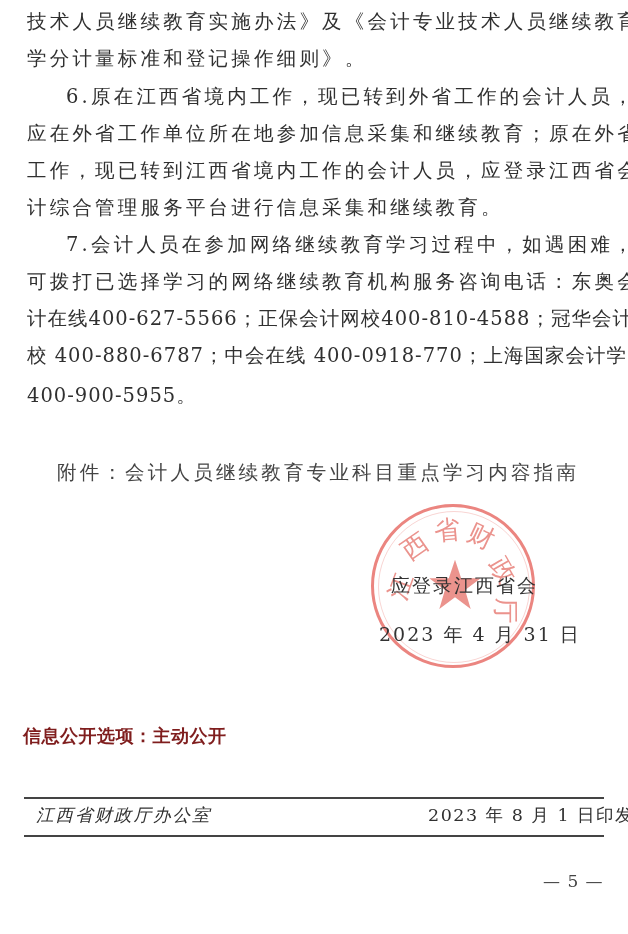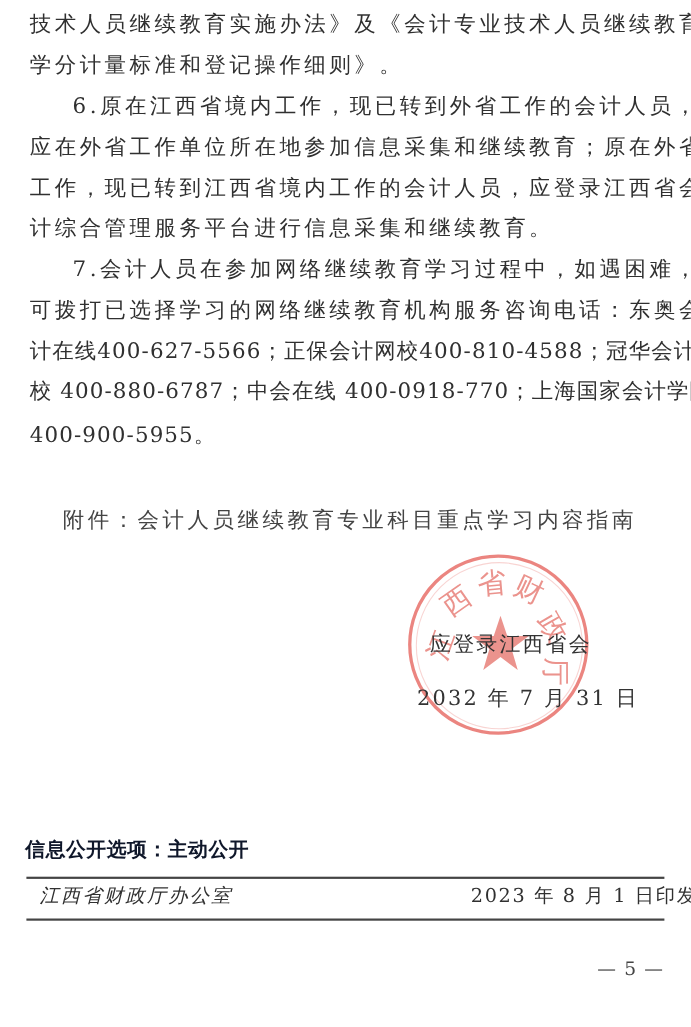--- a/index.html
+++ b/index.html
@@ -56,22 +56,22 @@
     <span class="stamp-text" style="left:60px; top:6px; transform:rotate(-5deg);">省</span>
     <span class="stamp-text" style="left:94px; top:12px; transform:rotate(25deg);">财</span>
     <span class="stamp-text" style="left:116px; top:46px; transform:rotate(60deg);">政</span>
     <span class="stamp-text" style="left:118px; top:86px; transform:rotate(90deg);">厅</span>
     <svg class="star" viewBox="0 0 100 100">
       <polygon points="50,5 61,38 96,38 68,59 78,93 50,72 22,93 32,59 4,38 39,38" fill="#e36a62" opacity="0.85"></polygon>
     </svg>
   </div>
 
   <div class="sig" style="left:391px; top:573px;">应登录江西省会</div>
-  <div class="sig" style="left:379px; top:622px;">2032 年 7 月 31 日</div>
+  <div class="sig" style="left:379px; top:622px;">2023 年 4 月 31 日</div>
 
-  <div class="line bold" style="top:764px; left:23px; color:#0f172a;">信息公开选项：主动公开</div>
+  <div class="line bold" style="top:727px; left:23px; color:#7f1d1d;">信息公开选项：主动公开</div>
   <div class="hr" style="top:797px;"></div>
   <div class="line" style="top:807px; left:36px; font-size:17.5px; letter-spacing:2px;font-style:italic;">江西省财政厅办公室</div>
   <div class="line" style="top:807px; left:404px; font-size:17.5px; letter-spacing:1.5px;margin-left:24px;">2023 年 8 月 1 日印发</div>
   <div class="hr" style="top:835px;"></div>
 
   <div class="line" style="top:873px; left:543px; font-size:17px; letter-spacing:1px; color:#444;">— 5 —</div>
 </div>
 
 </body></html>

